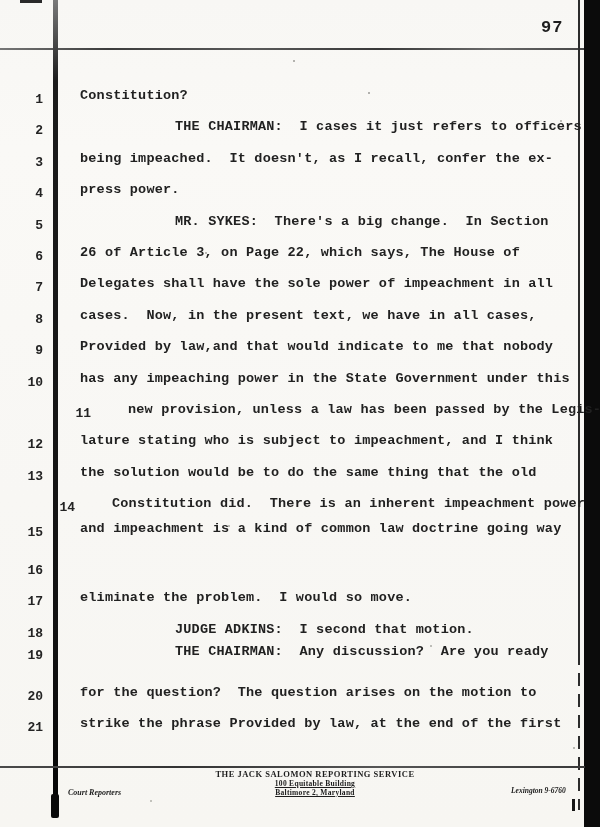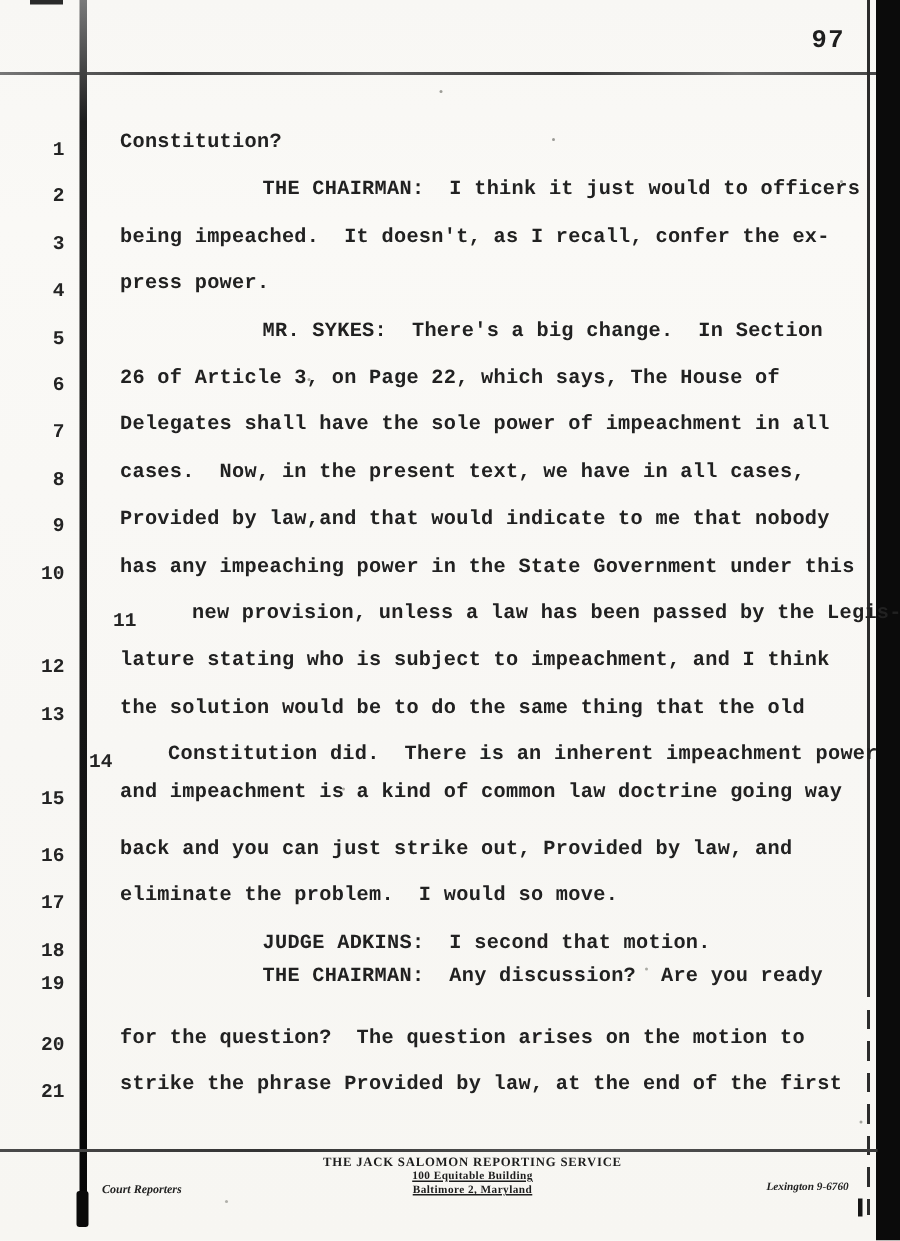--- a/index.html
+++ b/index.html
@@ -187,21 +187,21 @@
   <div class="rule-right-dash"></div>
   <div class="edge-band"></div>
 
   <div class="transcript">
       <div class="t-row" style="top: 88px;">
         <span class="t-num">1</span>
         <span class="t-text">Constitution?</span>
       </div>
       <div class="t-row" style="top: 119.4px;">
         <span class="t-num">2</span>
-        <span class="t-text indent">THE CHAIRMAN:  I think it just would to officers</span>
+        <span class="t-text indent">THE CHAIRMAN:  I cases it just refers to officers</span>
       </div>
       <div class="t-row" style="top: 150.8px;">
         <span class="t-num">3</span>
         <span class="t-text">being impeached.  It doesn't, as I recall, confer the ex-</span>
       </div>
       <div class="t-row" style="top: 182.2px;">
         <span class="t-num">4</span>
         <span class="t-text">press power.</span>
       </div>
       <div class="t-row" style="top: 213.6px;">
@@ -243,21 +243,20 @@
       <div class="t-row" style="top: 496.2px; margin-left: 32px;">
         <span class="t-num">14</span>
         <span class="t-text">Constitution did.  There is an inherent impeachment power</span>
       </div>
       <div class="t-row" style="top: 521px; padding-left: 40px;">
         <span class="t-num">15</span>
         <span class="t-text">and impeachment is a kind of common law doctrine going way</span>
       </div>
       <div class="t-row" style="top: 559px;">
         <span class="t-num">16</span>
-        <span class="t-text">back and you can just strike out, Provided by law, and</span>
       </div>
       <div class="t-row" style="top: 590.4px;">
         <span class="t-num">17</span>
         <span class="t-text">eliminate the problem.  I would so move.</span>
       </div>
       <div class="t-row" style="top: 621.8px;">
         <span class="t-num">18</span>
         <span class="t-text indent">JUDGE ADKINS:  I second that motion.</span>
       </div>
       <div class="t-row" style="top: 644px;">

